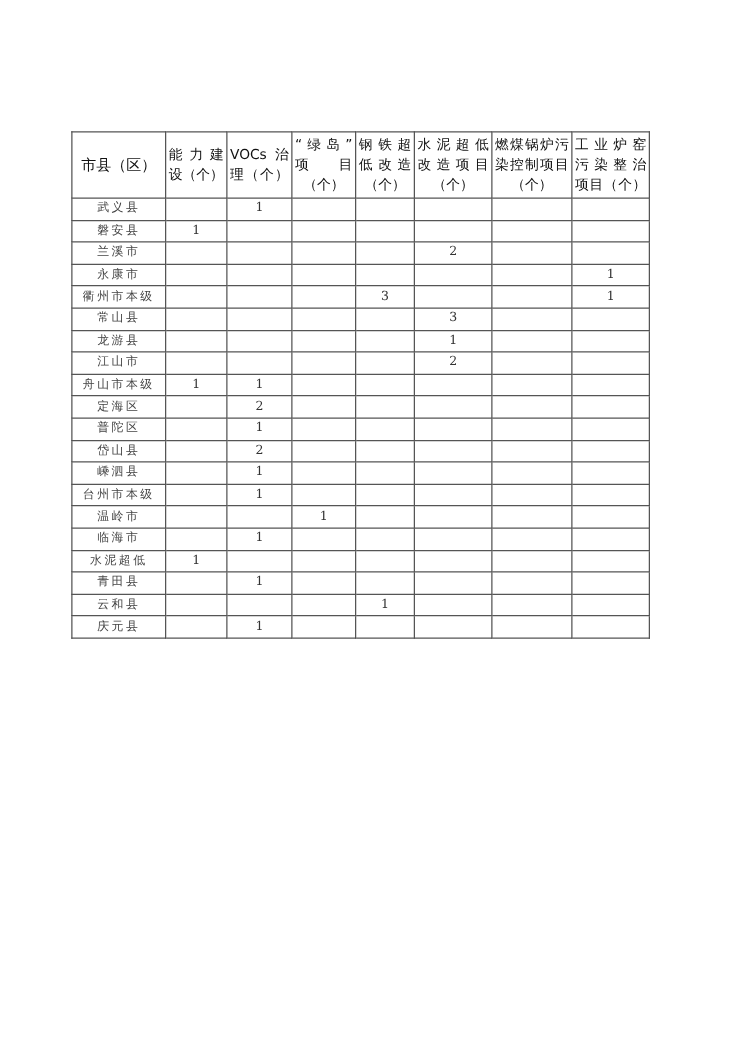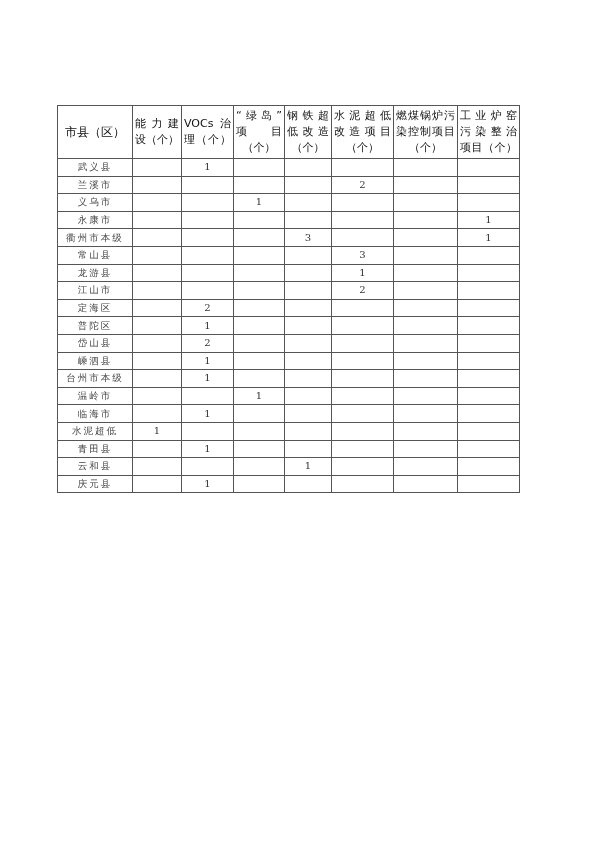--- a/index.html
+++ b/index.html
@@ -134,40 +134,40 @@
           <td class="name">武义县</td>
           <td></td>
           <td>1</td>
           <td></td>
           <td></td>
           <td></td>
           <td></td>
           <td></td>
         </tr>
         <tr>
+          <td class="name">磐安县</td>
+          <td>1</td>
+          <td></td>
+          <td></td>
+          <td></td>
+          <td></td>
+          <td></td>
+          <td></td>
+        </tr>
+        <tr>
           <td class="name">兰溪市</td>
           <td></td>
           <td></td>
           <td></td>
           <td></td>
           <td>2</td>
           <td></td>
           <td></td>
         </tr>
         <tr>
-          <td class="name">义乌市</td>
-          <td></td>
-          <td></td>
-          <td>1</td>
-          <td></td>
-          <td></td>
-          <td></td>
-          <td></td>
-        </tr>
-        <tr>
           <td class="name">永康市</td>
           <td></td>
           <td></td>
           <td></td>
           <td></td>
           <td></td>
           <td></td>
           <td>1</td>
         </tr>
         <tr>
@@ -200,20 +200,30 @@
           <td></td>
           <td></td>
         </tr>
         <tr>
           <td class="name">江山市</td>
           <td></td>
           <td></td>
           <td></td>
           <td></td>
           <td>2</td>
+          <td></td>
+          <td></td>
+        </tr>
+        <tr>
+          <td class="name">舟山市本级</td>
+          <td>1</td>
+          <td>1</td>
+          <td></td>
+          <td></td>
+          <td></td>
           <td></td>
           <td></td>
         </tr>
         <tr>
           <td class="name">定海区</td>
           <td></td>
           <td>2</td>
           <td></td>
           <td></td>
           <td></td>

